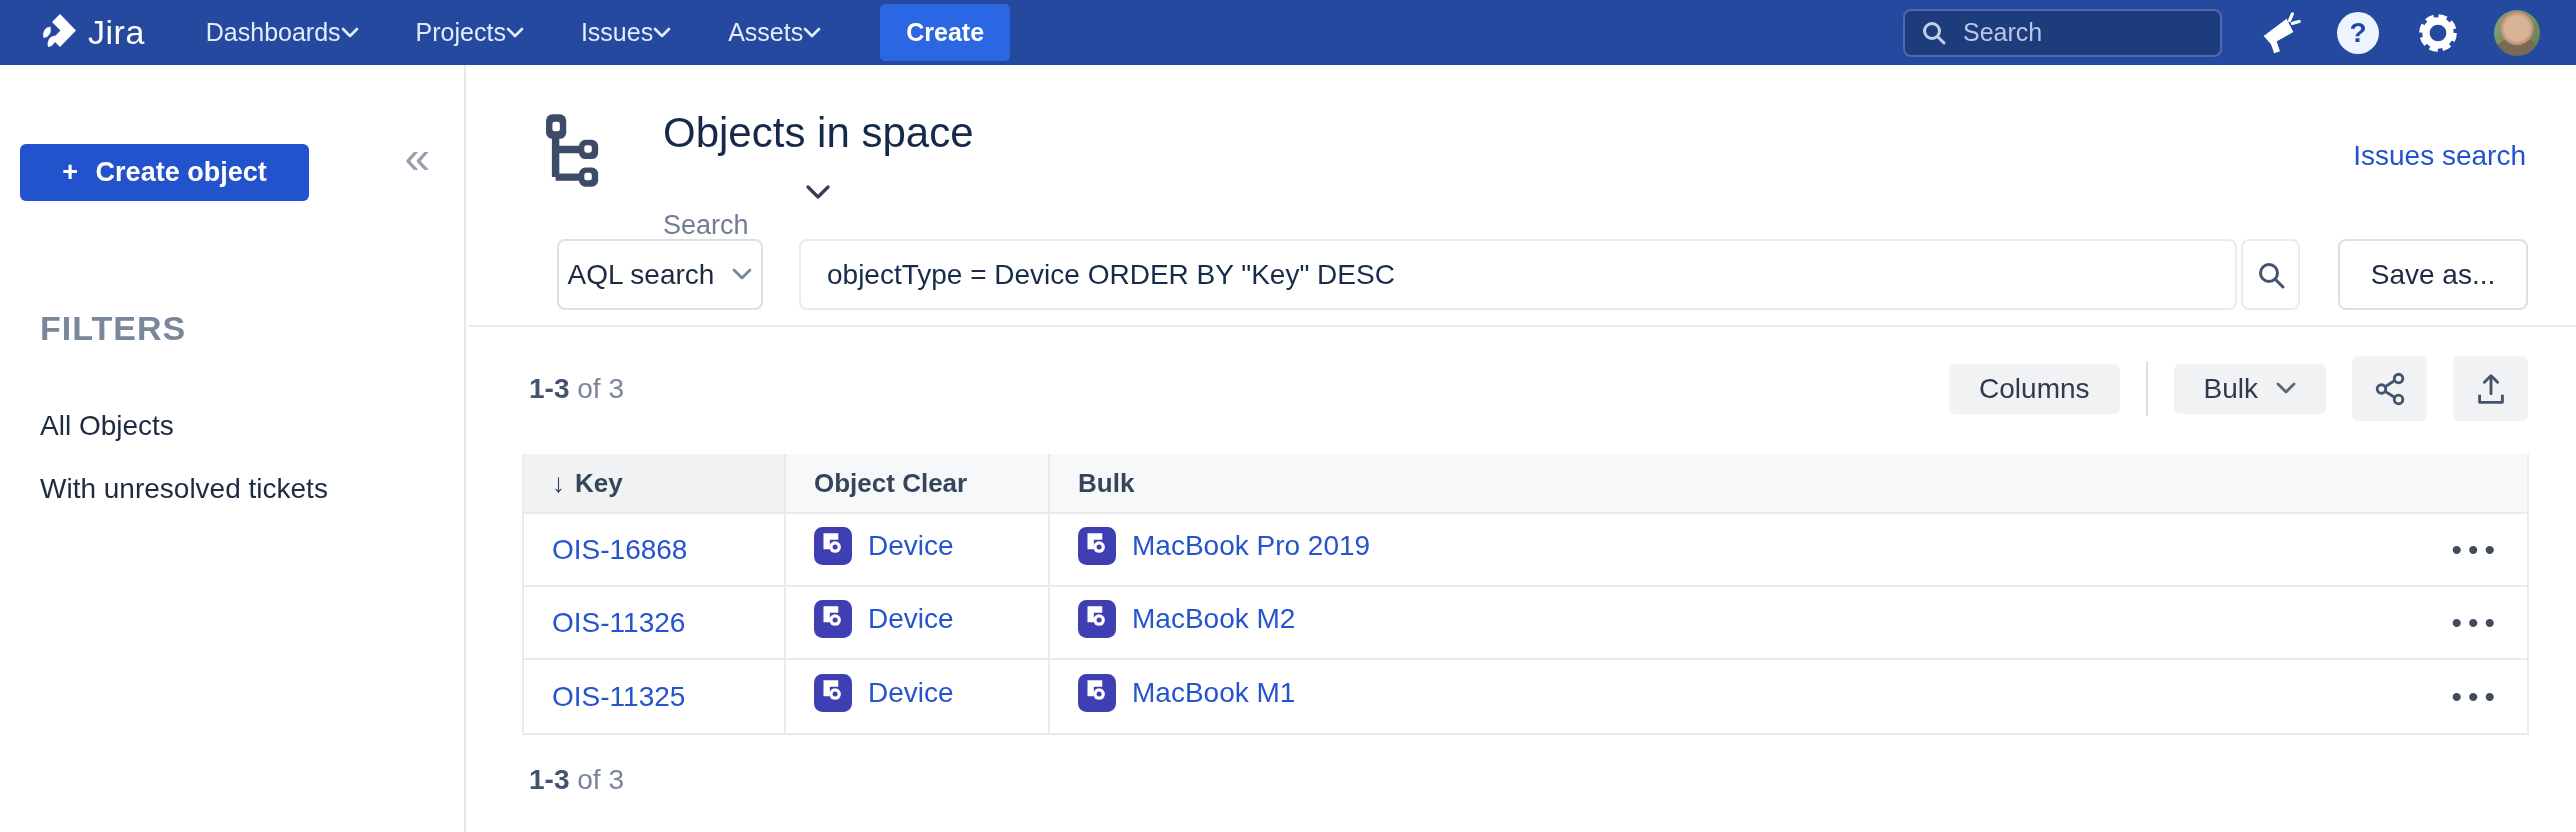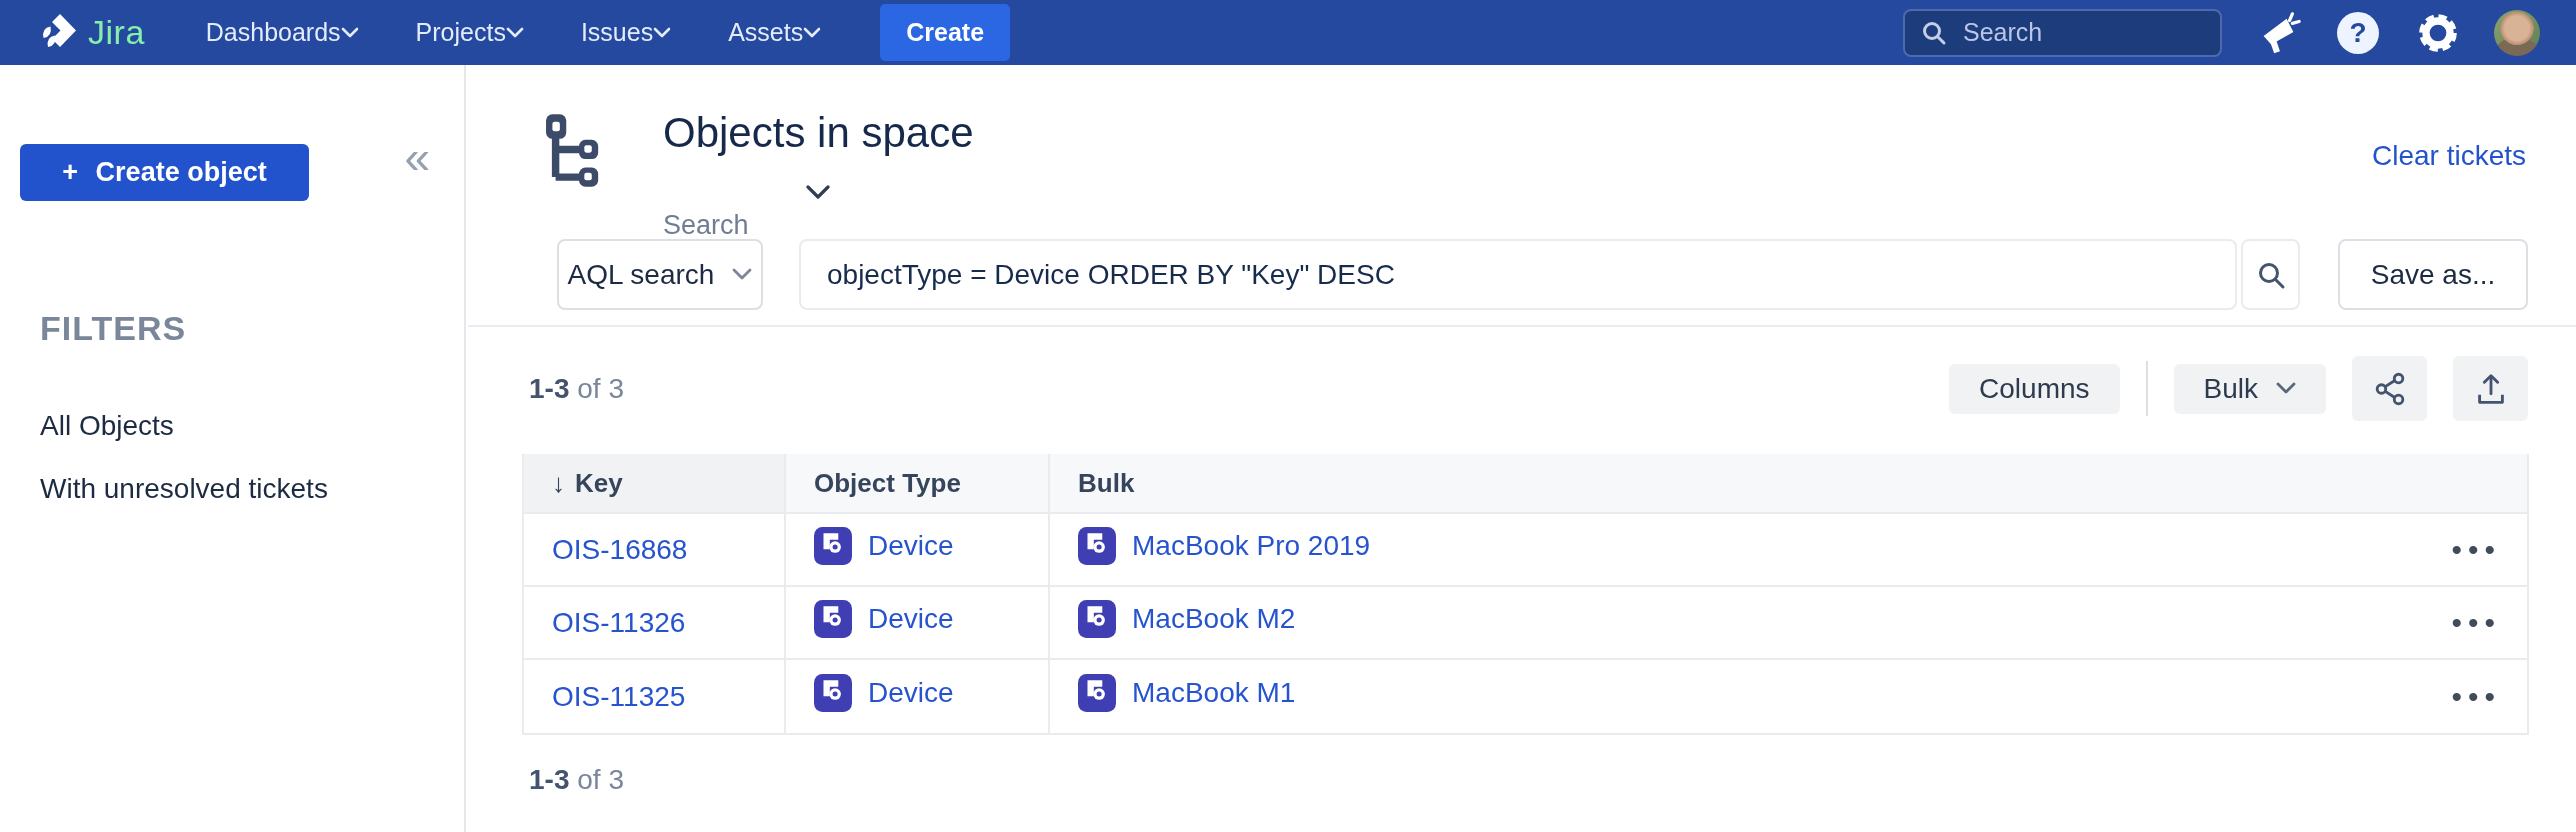--- a/index.html
+++ b/index.html
@@ -10,21 +10,21 @@
     background:#ffffff; color:#172B4D;
   }
 
   
   .navbar {
     height:65px; background:#24499E;
     display:flex; align-items:center;
     padding:0 36px 0 38px;
   }
   .logo { display:flex; align-items:center; gap:10px; cursor:pointer; }
-  .logo-text { color:#86efac; font-size:34px; font-weight:500; letter-spacing:0.5px; }
+  .logo-text { color:#ffffff; font-size:34px; font-weight:500; letter-spacing:0.5px; }
   .menu { display:flex; margin-left:61px; gap:57px; }
   .menu-item { display:flex; align-items:center; color:#E4ECFB; font-size:25px; cursor:pointer; }
   .nav-create-btn {
     margin-left:59px; background:#2B66E3; color:#fff;
     font-family:inherit; font-size:25px; font-weight:600;
     border:none; border-radius:5px; padding:14px 26px; cursor:pointer;
   }
   .nav-right { margin-left:auto; display:flex; align-items:center; gap:32px; }
   .nav-search {
     width:319px; height:48px; background:#1D3C7C;
@@ -257,21 +257,21 @@
     <div class="title-block">
       <div class="title-row">
         <h1 class="page-title">Objects in space</h1>
         <svg width="24" height="15" viewBox="0 0 24 15">
             <path d="M2 2 L12 12 L22 2" fill="none" stroke="#323F52" stroke-width="3.2" stroke-linecap="round" stroke-linejoin="round"></path>
           </svg>
       </div>
       <div class="page-subtitle">Search</div>
     </div>
   </div>
-  <a class="clear-search">Clear tickets</a>
+  <a class="clear-search">Issues search</a>
 
   <div class="search-row">
     <button class="aql-btn">
       <span>AQL search</span>
       <svg width="20" height="13" viewBox="0 0 20 13">
           <path d="M2 2 L10 10 L18 2" fill="none" stroke="#7A8699" stroke-width="2.8" stroke-linecap="round" stroke-linejoin="round"></path>
         </svg>
     </button>
     <div class="query-wrap">
       <input class="query-input" type="text" value="objectType = Device ORDER BY &quot;Key&quot; DESC" style="">
@@ -320,21 +320,21 @@
     </div>
   </div>
 
   <div class="results-table-wrap">
     <table class="results">
       <thead>
         <tr>
           <th class="key-col">
             <span class="sort-arrow">↓</span><span>Key</span>
           </th>
-          <th class="type-col"><span>Object Type</span></th>
+          <th class="type-col"><span>Object Clear</span></th>
           <th><span>Bulk</span></th>
         </tr>
       </thead>
       <tbody>
         <tr>
           <td class="key-cell"><a class="cell-link">OIS-16868</a></td>
           <td class="type-cell">
             <a class="obj-link">
               <svg class="obj-icon" width="38" height="38" viewBox="0 0 36 36">
                   <rect width="36" height="36" rx="8" fill="#3F3FB3"></rect>

